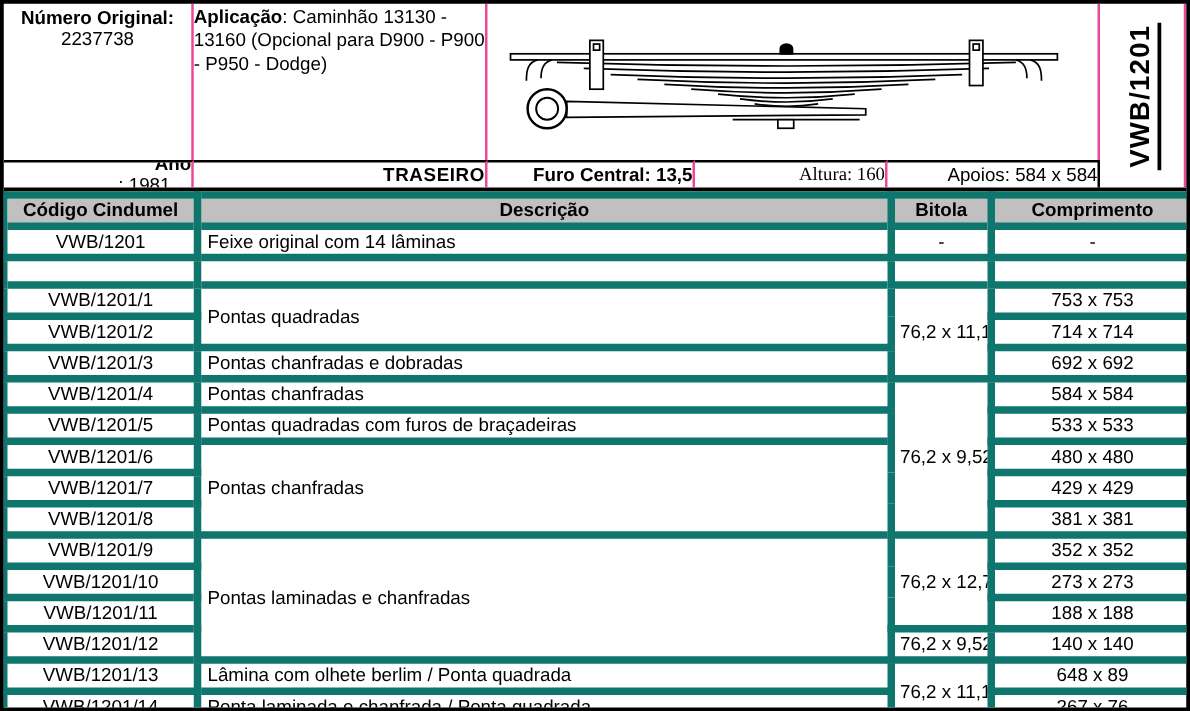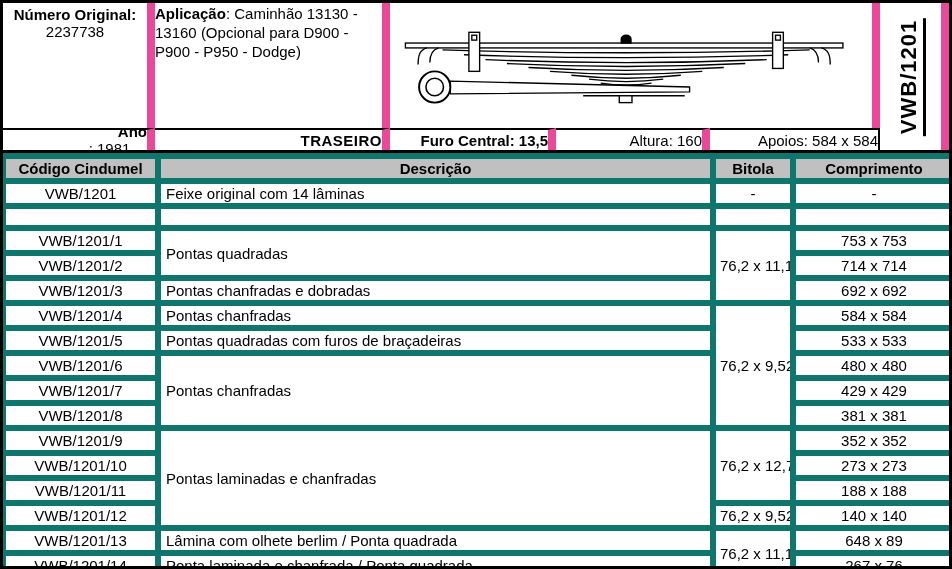--- a/index.html
+++ b/index.html
@@ -20,30 +20,30 @@
   }
 
   
   .top {
     display: grid;
     grid-template-columns: 152px 235px 166px 154px 170px 1fr;
     grid-template-rows: 1fr 22px;
     height: 150px;
     border-bottom: 3px solid #000;
   }
-  .top .cell { border-right: 8px solid #ec4899; overflow: hidden; }
+  .top .cell { border-right: 2px solid #ec4899; overflow: hidden; }
   .top .row2 { border-top: 2px solid #000; display:flex; align-items:flex-end; justify-content:center;flex-direction:column; }
   .cell-numero { grid-column: 1; grid-row: 1; text-align: center; padding-top: 3px; }
   .cell-aplicacao { grid-column: 2; grid-row: 1; padding: 2px 0; line-height: 1.25; }
   .cell-drawing { grid-column: 3 / span 3; grid-row: 1; position: relative; }
   .cell-sidebar { grid-column: 6; grid-row: 1 / span 2; position: relative; border-right: none; }
   .cell-ano { grid-column: 1; grid-row: 2; }
   .cell-traseiro { grid-column: 2; grid-row: 2; }
   .cell-furo { grid-column: 3; grid-row: 2; font-weight: bold; }
-  .cell-altura { grid-column: 4; grid-row: 2; }
+  .cell-altura { grid-column: 4; grid-row: 2; font-family: Liberation Serif, serif; }
   .cell-apoios { grid-column: 5; grid-row: 2; border-right: 2px solid #000; padding-left: 12px; }
   .b { font-weight: bold; }
   .cell-traseiro .b { letter-spacing: .5px; margin-left: 32px; }
   .sidebar-text {
     position: absolute; top: 50%; left: 50%;
     transform: translate(-50%, -50%) rotate(-90deg);
     white-space: nowrap;
     font-weight: bold;
     font-size: 22px;
     letter-spacing: 1px;

